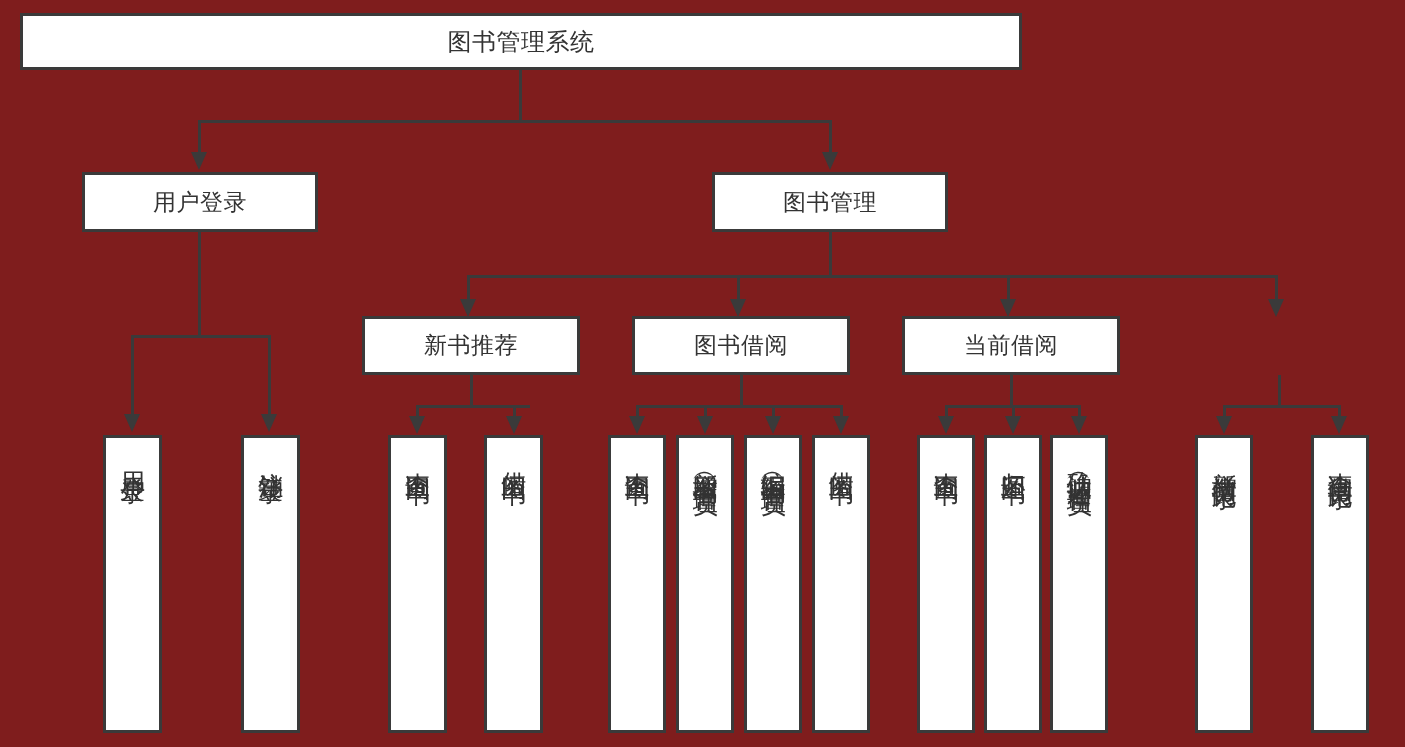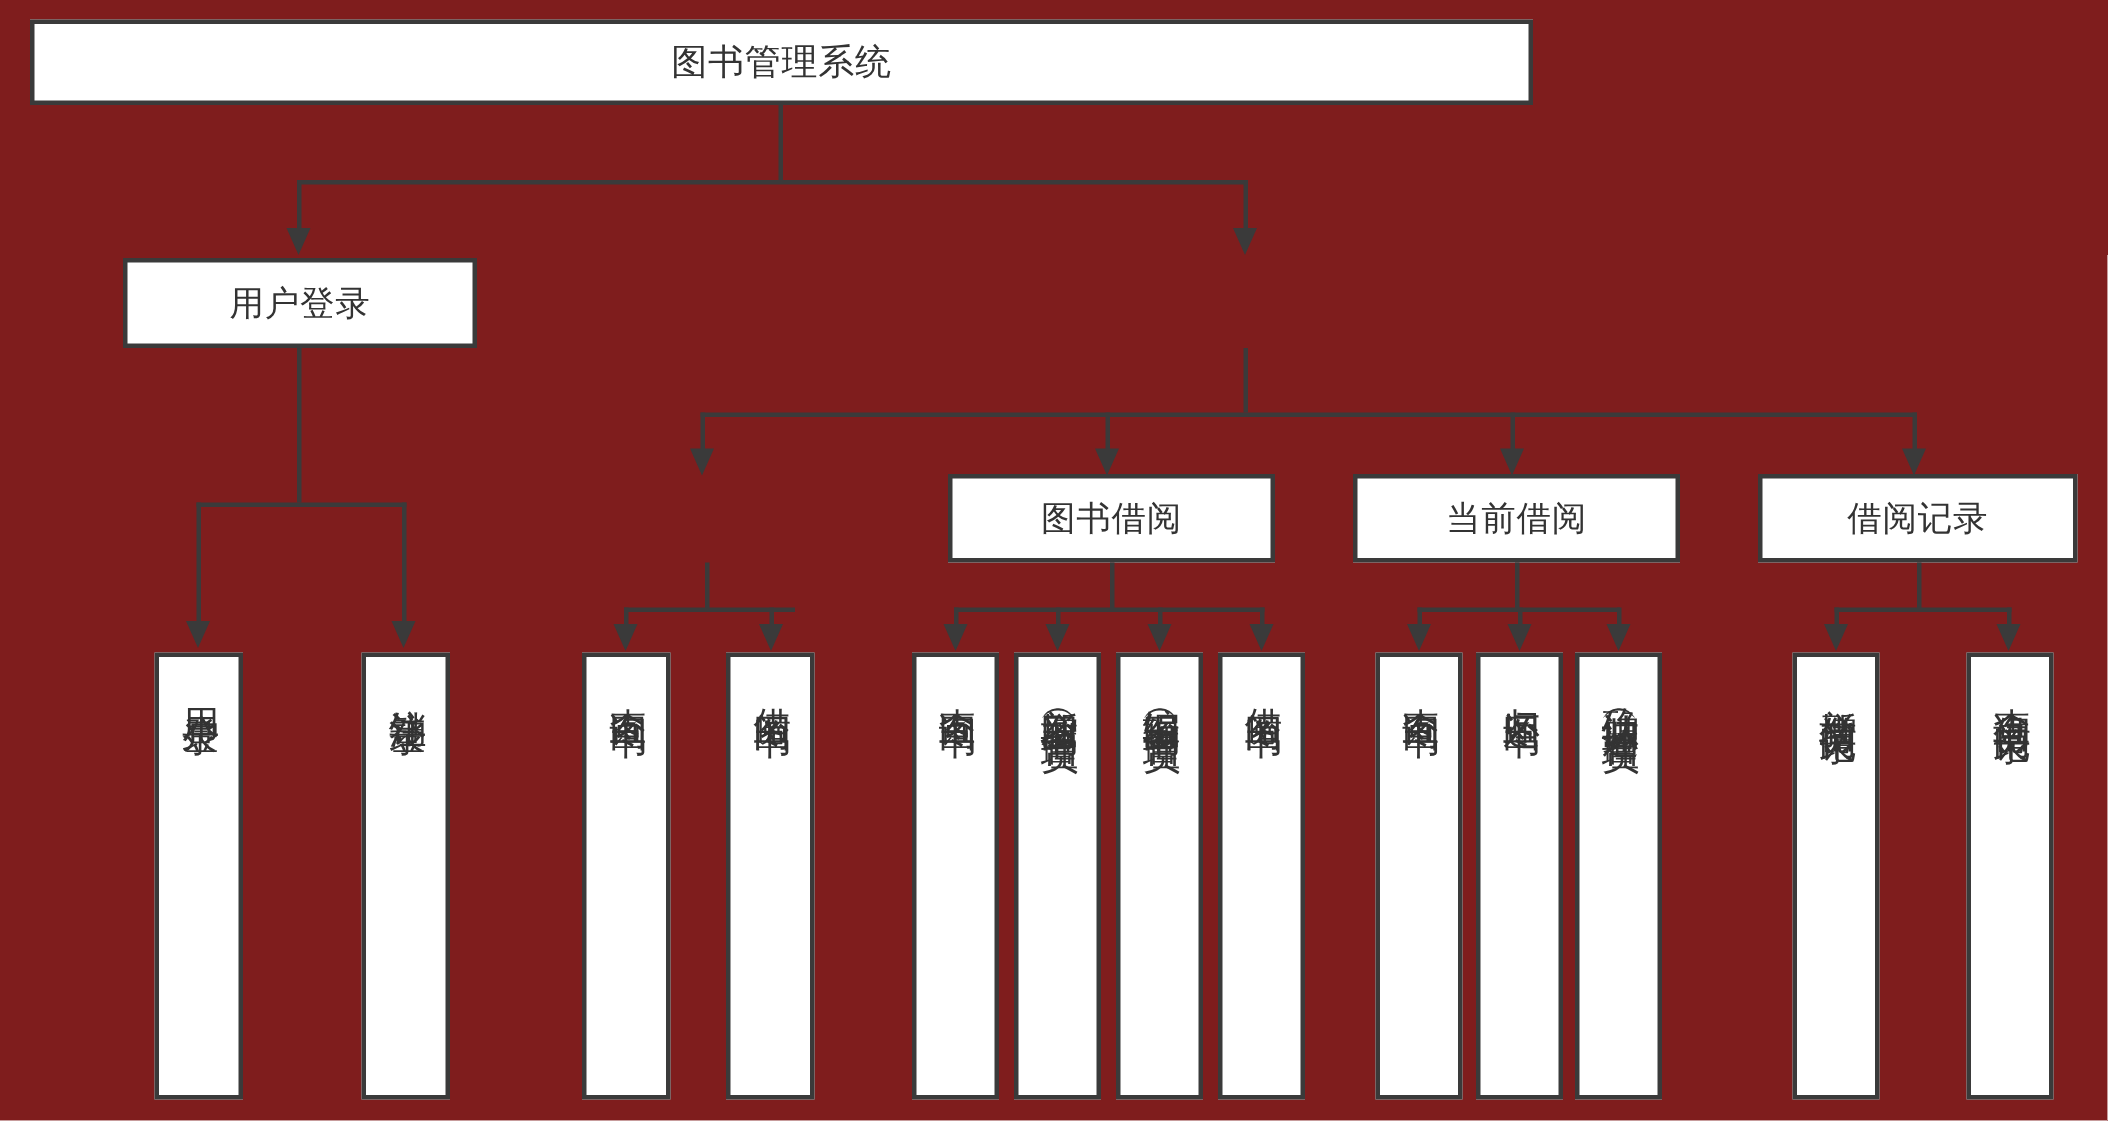--- a/index.html
+++ b/index.html
@@ -90,47 +90,50 @@
   <div class="hline" style="left:198px; top:120px; width:634px;"></div>
   <div class="vline" style="left:198px; top:120px; height:33px;"></div>
   <div class="arrow" style="left:191px; top:152px;"></div>
   <div class="vline" style="left:829px; top:120px; height:33px;"></div>
   <div class="arrow" style="left:822px; top:152px;"></div>
 
   <div class="node h" style="left:82px; top:172px; width:236px; height:60px;">
     <span class="label">用户登录</span>
   </div>
 
+  <div class="node h" style="left:712px; top:172px; width:236px; height:60px;">
+    <span class="label">图书管理</span>
+  </div>
 
   <div class="vline" style="left:198px; top:232px; height:103px;"></div>
   <div class="hline" style="left:131px; top:335px; width:140px;"></div>
   <div class="vline" style="left:131px; top:335px; height:80px;"></div>
   <div class="arrow" style="left:124px; top:414px;"></div>
   <div class="vline" style="left:268px; top:335px; height:80px;"></div>
   <div class="arrow" style="left:261px; top:414px;"></div>
 
   <div class="vline" style="left:829px; top:232px; height:43px;"></div>
   <div class="hline" style="left:467px; top:275px; width:811px;"></div>
   <div class="vline" style="left:467px; top:275px; height:25px;"></div>
   <div class="arrow" style="left:460px; top:299px;"></div>
   <div class="vline" style="left:737px; top:275px; height:25px;"></div>
   <div class="arrow" style="left:730px; top:299px;"></div>
   <div class="vline" style="left:1007px; top:275px; height:25px;"></div>
   <div class="arrow" style="left:1000px; top:299px;"></div>
   <div class="vline" style="left:1275px; top:275px; height:25px;"></div>
   <div class="arrow" style="left:1268px; top:299px;"></div>
 
+  <div class="node h" style="left:362px; top:316px; width:218px; height:59px;">
+    <span class="label">新书推荐</span>
+  </div>
   <div class="node h" style="left:632px; top:316px; width:218px; height:59px;">
     <span class="label">图书借阅</span>
   </div>
   <div class="node h" style="left:902px; top:316px; width:218px; height:59px;">
     <span class="label">当前借阅</span>
-  </div>
-  <div class="node h" style="left:1172px; top:316px; width:213px; height:59px;">
-    <span class="label">借阅记录</span>
   </div>
 
   <div class="vline" style="left:470px; top:375px; height:31px;"></div>
   <div class="hline" style="left:416px; top:405px; width:114px;"></div>
   <div class="vline" style="left:416px; top:405px; height:12px;"></div>
   <div class="arrow" style="left:409px; top:416px;"></div>
   <div class="vline" style="left:513px; top:405px; height:12px;"></div>
   <div class="arrow" style="left:506px; top:416px;"></div>
 
   <div class="vline" style="left:740px; top:375px; height:31px;"></div>

